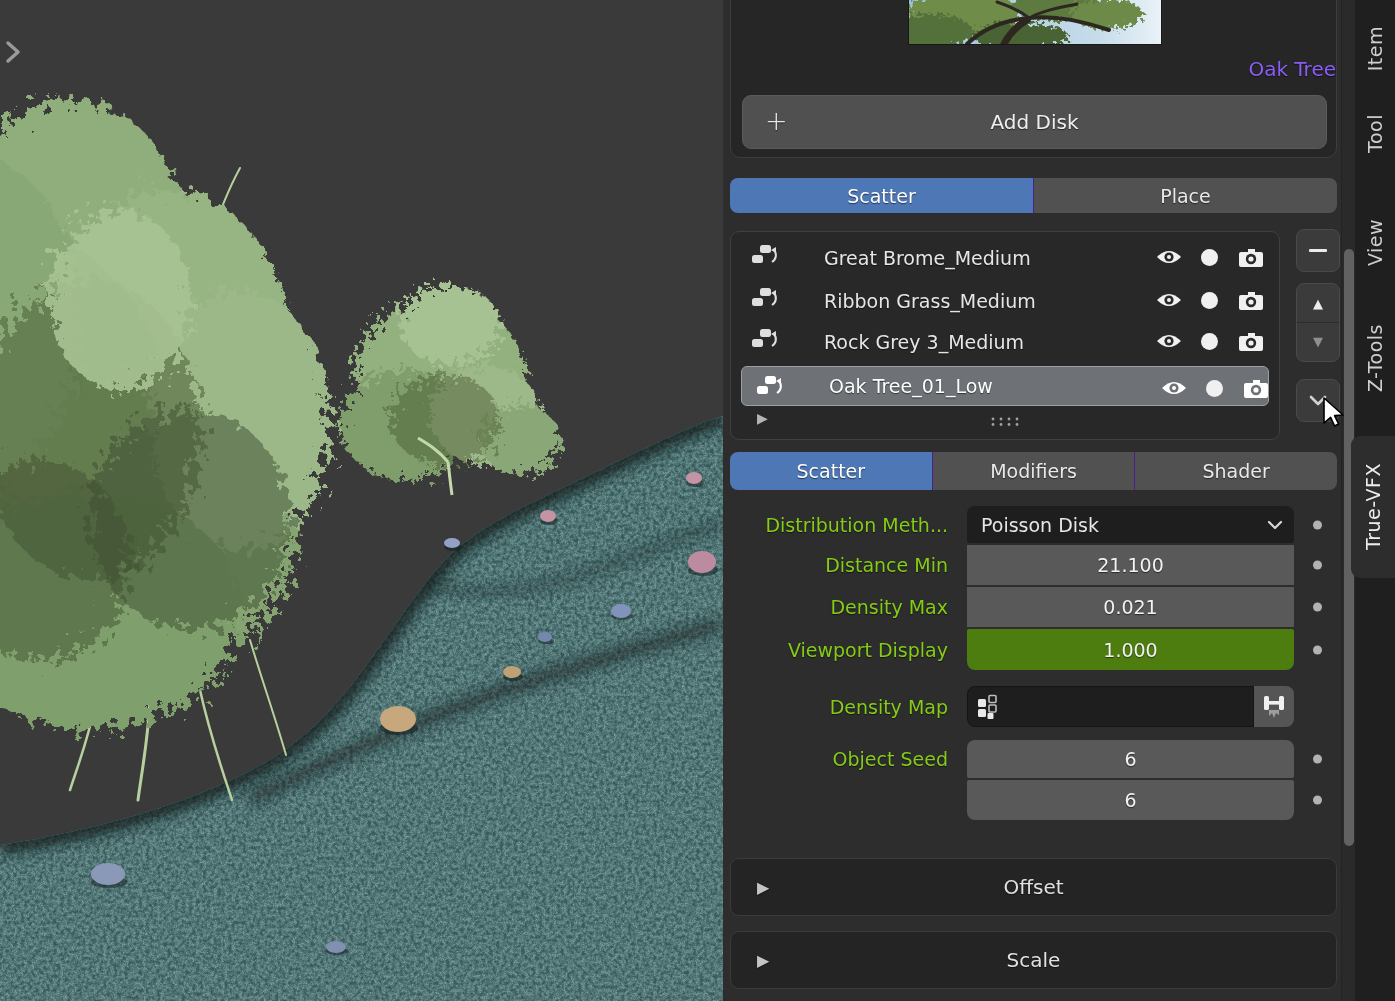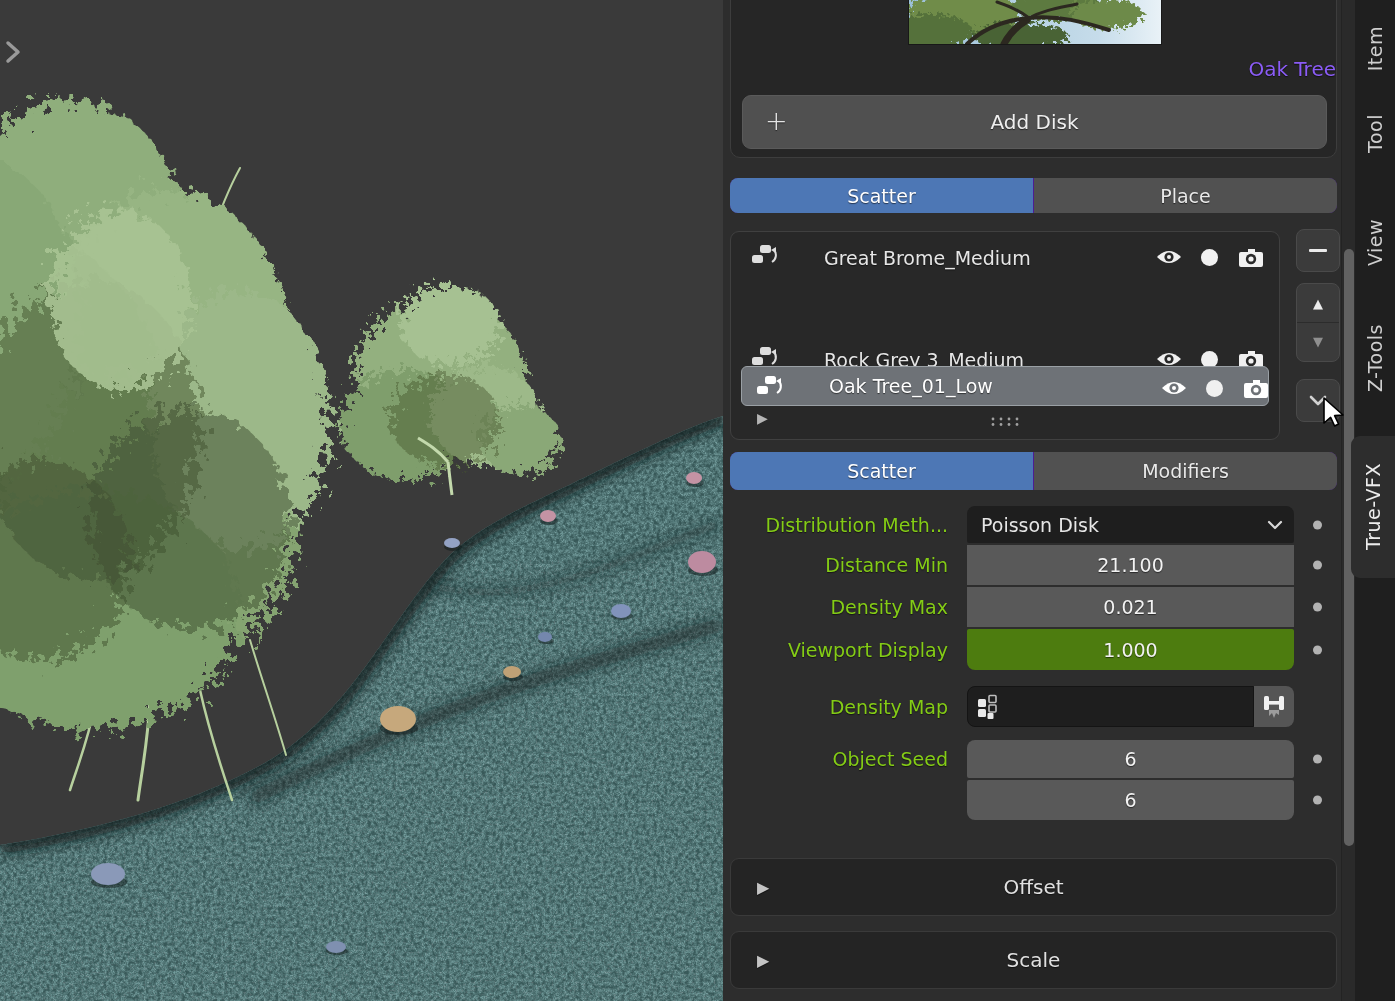--- a/index.html
+++ b/index.html
@@ -274,21 +274,41 @@
         <circle cx="14" cy="10" r="4.6" fill="#282828"></circle>
           <circle cx="14" cy="10" r="2" fill="#f0f0f0"></circle>
       </svg>
       <span class="ic-dot"></span>
       <svg class="ic-cam" width="26" height="22">
         <path d="M3,6 L10,6 L10,3 L17,3 L17,6 L23,6 Q25,6 25,8 L25,19 Q25,21 23,21 L3,21 Q1,21 1,19 L1,8 Q1,6 3,6 Z" fill="#f0f0f0"></path>
         <circle cx="13" cy="13" r="5.2" fill="#282828"></circle>
           <circle cx="13" cy="13" r="2.6" fill="#f0f0f0"></circle>
       </svg>
     </div>
-    <div class="lrow" style="top:106px">
+    <div class="lrow" style="top:47px">
+      <svg class="ic-type" width="27" height="26">
+        <rect x="9" y="1" width="11" height="8" rx="2.5" fill="#dedede"></rect>
+        <rect x="1" y="11" width="11" height="8" rx="2.5" fill="#dedede"></rect>
+        <path d="M21,18 A 8,8 0 0 0 23,6" fill="none" stroke="#dedede" stroke-width="2"></path>
+        <path d="M25,9 L20,6 L25,3 Z" fill="#dedede"></path>
+      </svg>
+      <span class="row-label txtsh">Ribbon Grass_Medium</span>
+      <svg class="ic-eye" width="28" height="20">
+        <path d="M2,10 Q14,-2 26,10 Q14,22 2,10 Z" fill="#f0f0f0"></path>
+        <circle cx="14" cy="10" r="4.6" fill="#282828"></circle>
+          <circle cx="14" cy="10" r="2" fill="#f0f0f0"></circle>
+      </svg>
+      <span class="ic-dot"></span>
+      <svg class="ic-cam" width="26" height="22">
+        <path d="M3,6 L10,6 L10,3 L17,3 L17,6 L23,6 Q25,6 25,8 L25,19 Q25,21 23,21 L3,21 Q1,21 1,19 L1,8 Q1,6 3,6 Z" fill="#f0f0f0"></path>
+        <circle cx="13" cy="13" r="5.2" fill="#282828"></circle>
+          <circle cx="13" cy="13" r="2.6" fill="#f0f0f0"></circle>
+      </svg>
+    </div>
+    <div class="lrow" style="top:88px">
       <svg class="ic-type" width="27" height="26">
         <rect x="9" y="1" width="11" height="8" rx="2.5" fill="#dedede"></rect>
         <rect x="1" y="11" width="11" height="8" rx="2.5" fill="#dedede"></rect>
         <path d="M21,18 A 8,8 0 0 0 23,6" fill="none" stroke="#dedede" stroke-width="2"></path>
         <path d="M25,9 L20,6 L25,3 Z" fill="#dedede"></path>
       </svg>
       <span class="row-label txtsh">Rock Grey 3_Medium</span>
       <svg class="ic-eye" width="28" height="20">
         <path d="M2,10 Q14,-2 26,10 Q14,22 2,10 Z" fill="#f0f0f0"></path>
         <circle cx="14" cy="10" r="4.6" fill="#282828"></circle>
@@ -352,20 +372,21 @@
   </div>
   <div class="ctl-btn ctl-menu">
     <svg width="18" height="11">
       <polyline points="2,2 9,9 16,2" fill="none" stroke="#d2d2d2" stroke-width="2.6" stroke-linecap="round" stroke-linejoin="round"></polyline>
     </svg>
   </div>
 
   <div class="abs seg tabs-detail">
     <div class="seg-item active txtsh">Scatter</div>
     <div class="seg-item txtsh">Modifiers</div>
+    <div class="seg-item txtsh">Shader</div>
   </div>
 
   <div class="prop-row" style="top:506px;height:37px">
     <div class="prop-label txtsh">Distribution Meth...</div>
     <div class="prop-widget w-dark r-top">
       <span>Poisson Disk</span>
       <svg class="dd-chev" width="16" height="10">
         <polyline points="2,2 8,8 14,2" fill="none" stroke="#d8d8d8" stroke-width="2.2" stroke-linecap="round" stroke-linejoin="round"></polyline>
       </svg>
     </div>

